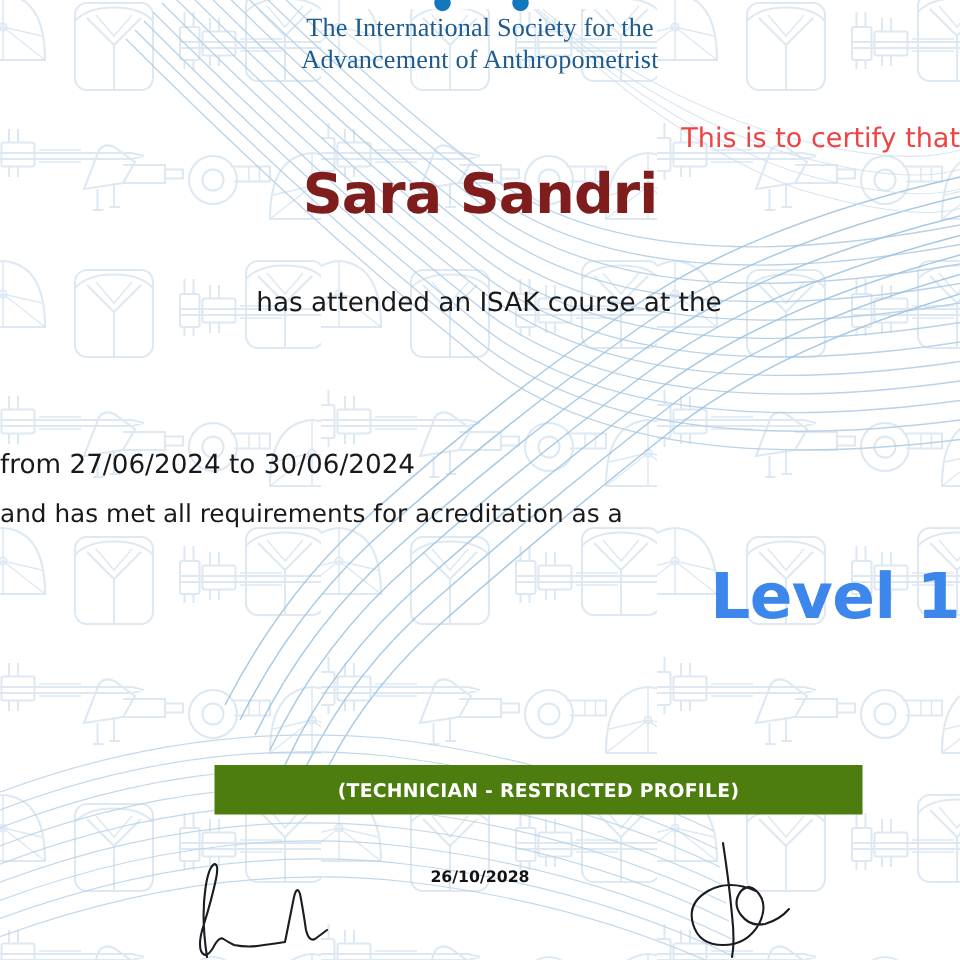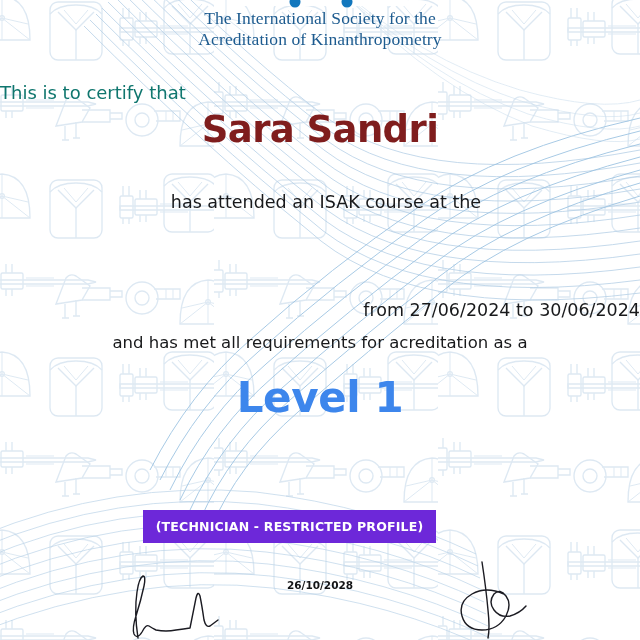--- a/index.html
+++ b/index.html
@@ -46,24 +46,24 @@
     line-height: 21px;
     color: #1d5b8f;
     letter-spacing: 0.1px;
   }
 
   .certify-line {
     position: absolute;
     top: 82px;
     left: 0;
     right: 0;
-    text-align: left;
+    text-align: right;
     font-family: "DejaVu Sans", sans-serif;
     font-size: 18px;
-    color: #0f766e;
+    color: #ef4444;
   }
 
   .recipient-name {
     position: absolute;
     top: 108px;
     left: 0;
     right: 0;
     text-align: center;
     font-family: "DejaVu Sans", sans-serif;
     font-weight: bold;
@@ -82,59 +82,58 @@
     font-size: 17.5px;
     line-height: 23px;
     color: #18191b;
   }
 
   .dates-line {
     position: absolute;
     top: 300px;
     left: 0;
     right: 0;
-    text-align: right;
+    text-align: left;
     font-family: "DejaVu Sans", sans-serif;
     font-size: 17.5px;
     color: #18191b;
-    padding-left: 32px;
   }
 
   .requirements-line {
     position: absolute;
     top: 333px;
     left: 0;
     right: 0;
-    text-align: center;
+    text-align: left;
     font-family: "DejaVu Sans", sans-serif;
     font-size: 16.5px;
     color: #18191b;
   }
 
   .level-block {
     position: absolute;
     top: 375px;
     left: 0;
     right: 0;
-    text-align: center;
+    text-align: right;
     font-family: "DejaVu Sans", sans-serif;
     font-weight: bold;
     font-size: 42px;
     line-height: 46px;
     letter-spacing: -0.4px;
     color: #3d86ec;
   }
 
   .profile-banner {
     position: absolute;
     top: 510px;
     left: 143px;
-    width: 293px;
+    width: 432px;
     height: 33px;
-    background: #6d28d9;
+    background: #4d7c0f;
     display: flex;
     align-items: center;
     justify-content: center;
   }
   .profile-banner-label {
     font-family: "DejaVu Sans", sans-serif;
     font-weight: bold;
     font-size: 12.5px;
     letter-spacing: 0.2px;
     color: #ffffff;
@@ -272,21 +271,21 @@
     <path d="M238 -34 Q320 -52 402 -34 Q412 -6 406 6 L234 6 Q228 -6 238 -34 Z" fill="#ffffff"></path>
     <circle cx="295" cy="2" r="5.5" fill="#1277bd"></circle>
     <circle cx="347" cy="2" r="5.5" fill="#1277bd"></circle>
     <path d="M252 -16 Q320 -30 390 -16" fill="none" stroke="#dceaf5" stroke-width="3"></path>
   </svg>
 
   <div id="content">
 
     <div class="org-title">
       <div>The International Society for the</div>
-      <div>Acreditation of Kinanthropometry</div>
+      <div>Advancement of Anthropometrist</div>
     </div>
 
     <div class="certify-line">This is to certify that</div>
 
     <div class="recipient-name">Sara Sandri</div>
 
     <div class="course-block">
       <div>has attended an ISAK course at the</div>
     </div>
 

